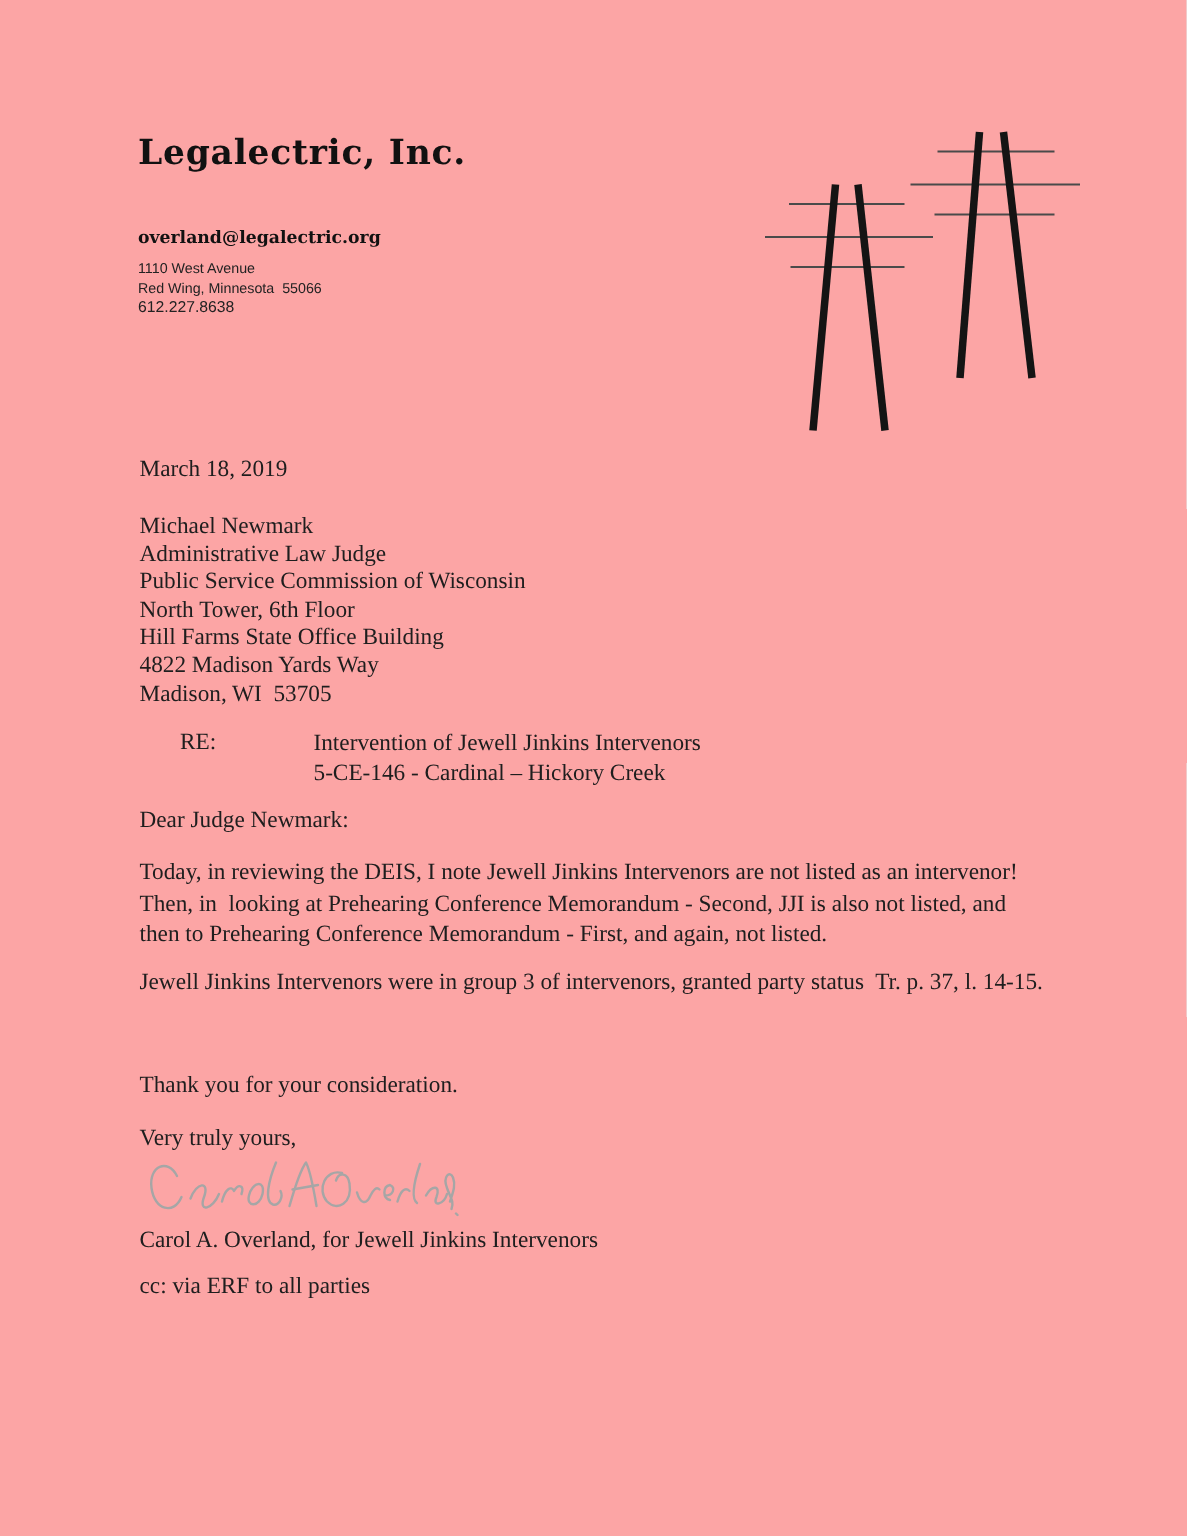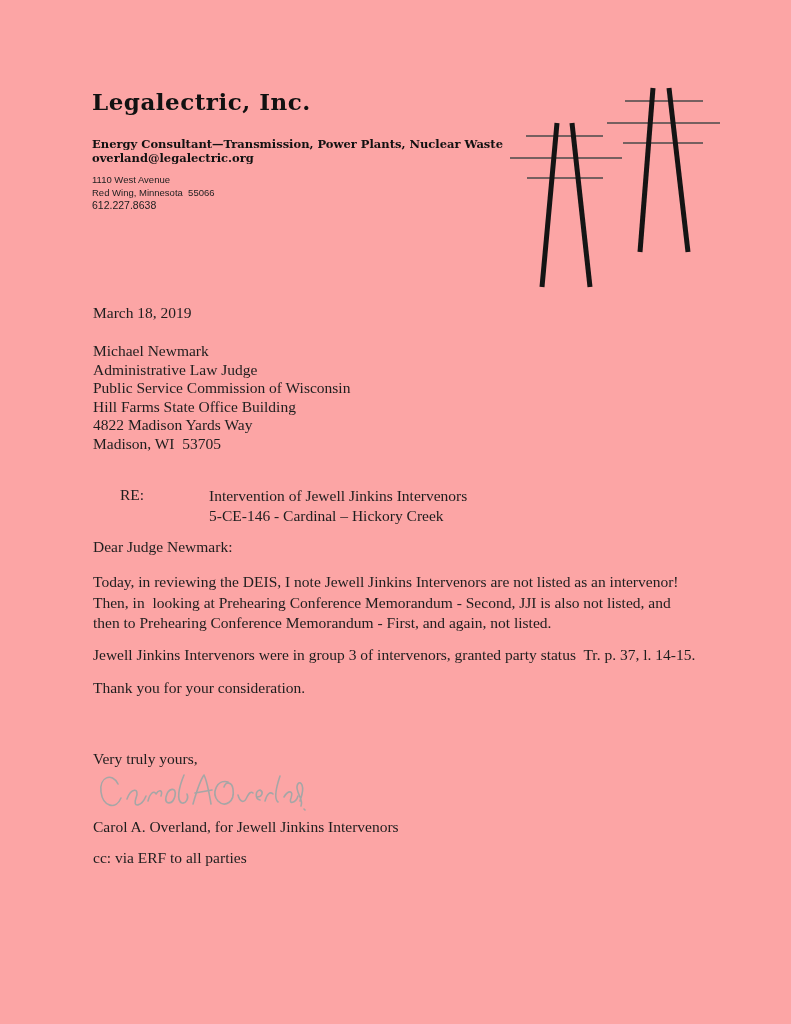--- a/index.html
+++ b/index.html
@@ -60,35 +60,34 @@
   .body-text { font-size: 15.5px; line-height: 18.6px; }
   .date-line { left: 93px; top: 304px; }
   .recipient { left: 93px; top: 342px; }
   .re-block { left: 0; top: 486px; width: 791px; height: 42px; }
   .re-label { position: absolute; left: 120px; top: 0; font-size: 15.5px; }
   .re-lines { position: absolute; left: 185px; top: 0; font-size: 15.5px; line-height: 19.5px; margin-left: 24px; }
   .salutation { left: 93px; top: 538px; }
   .para-1 { left: 93px; top: 572px; width: 680px; line-height: 20.5px; }
   .para-2 { left: 93px; top: 646px; width: 680px; }
   .para-3 { left: 93px; top: 682px; width: 680px; }
-  .para-4 { left: 93px; top: 679px; width: 680px; }
+  .para-4 { left: 93px; top: 715px; width: 680px; }
   .closing { left: 93px; top: 750px; }
   .signature { left: 96px; top: 768px; }
   .signed-by { left: 93px; top: 818px; }
   .cc-line { left: 93px; top: 849px; }
 </style>
 </head>
 <body>
 
 <div class="page">
 
   <div class="abs lh-company">Legalectric, Inc.</div>
 
 
-  <div class="abs lh-tagline">Energy Consultant—Transmission, Power Plants, Nuclear Waste</div>
   <div class="abs lh-email">overland@legalectric.org</div>
 
   <div class="abs lh-contact">
     <div class="pre">1110 West Avenue</div>
     <div class="pre">Red Wing, Minnesota  55066</div>
     <div class="phone">612.227.8638</div>
   </div>
 
   <svg class="abs towers" width="240" height="220" viewBox="0 0 240 220">
 
@@ -112,20 +111,21 @@
       <line x1="174" y1="8" x2="193" y2="172"></line>
     </g>
   </svg>
 
   <div class="abs body-text date-line">March 18, 2019</div>
 
   <div class="abs body-text recipient">
     <div class="pre">Michael Newmark</div>
     <div class="pre">Administrative Law Judge</div>
     <div class="pre">Public Service Commission of Wisconsin</div>
+    <div class="pre">North Tower, 6th Floor</div>
     <div class="pre">Hill Farms State Office Building</div>
     <div class="pre">4822 Madison Yards Way</div>
     <div class="pre">Madison, WI  53705</div>
   </div>
 
   <div class="abs re-block">
     <span class="re-label">RE:</span>
     <div class="re-lines">
       <div class="pre">Intervention of Jewell Jinkins Intervenors</div>
       <div class="pre">5-CE-146 - Cardinal – Hickory Creek</div>

